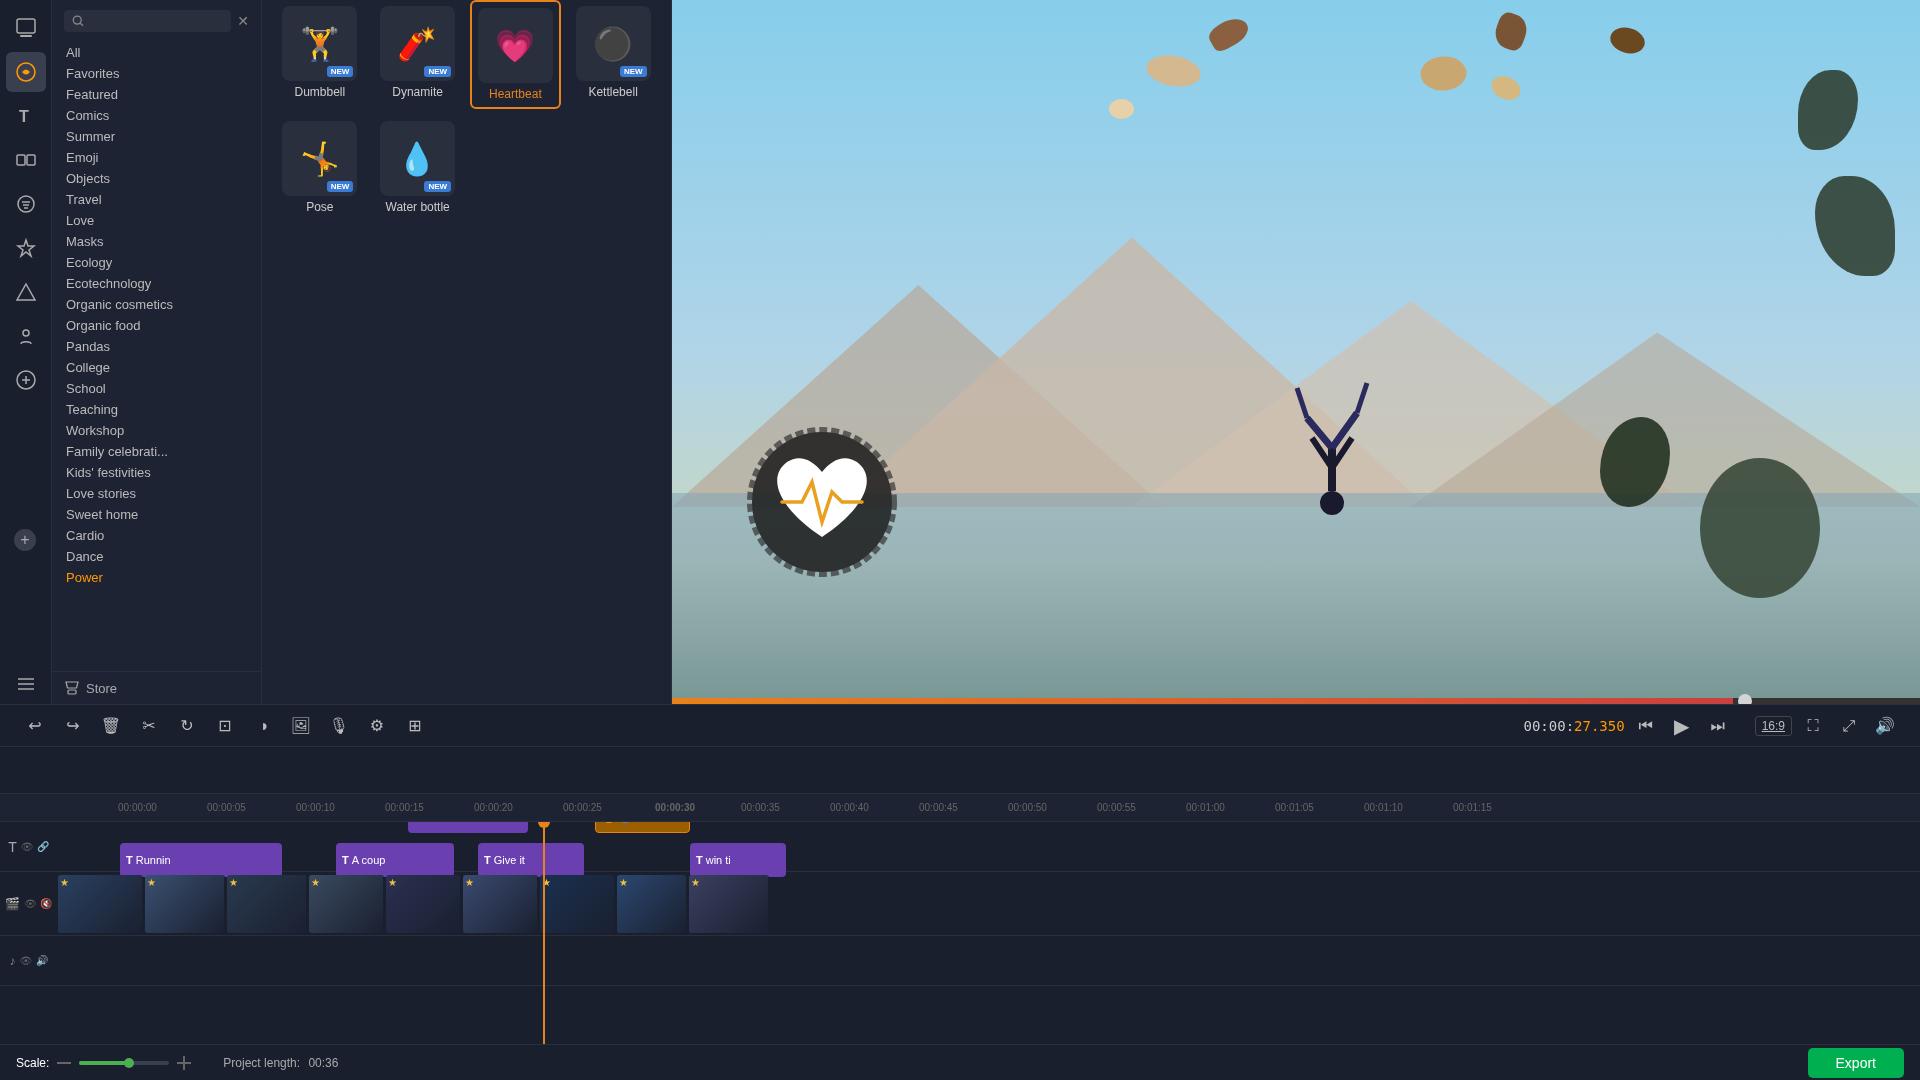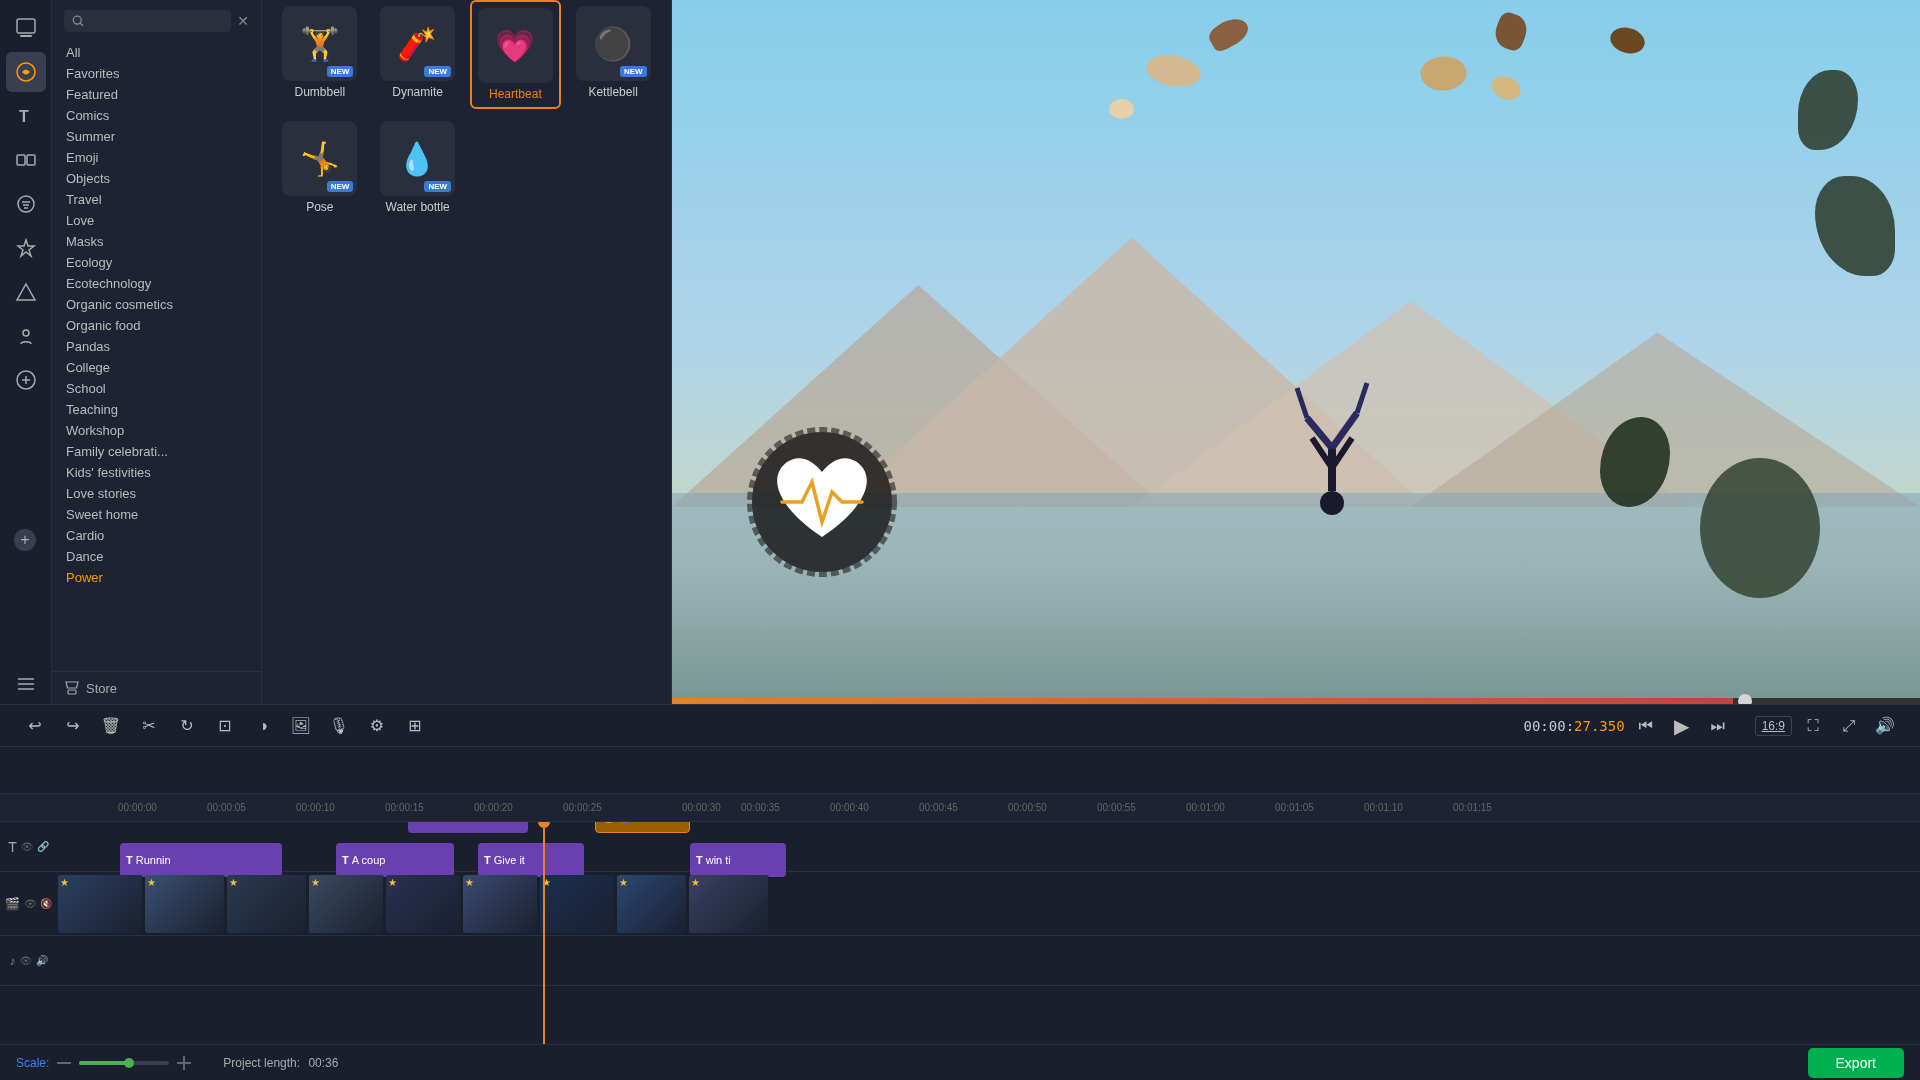--- a/index.html
+++ b/index.html
@@ -372,21 +372,21 @@
       align-items: center;
       padding: 0 16px;
       gap: 10px;
       border-top: 1px solid #2a2f3e;
     }
     .scale-control {
       display: flex;
       align-items: center;
       gap: 6px;
       font-size: 12px;
-      color: #3b82f6;
+      color: #ffffff;
     }
     .scale-slider {
       width: 90px;
       height: 4px;
       background: #3a3f50;
       border-radius: 2px;
       position: relative;
     }
     .scale-fill {
       height: 100%;
@@ -665,21 +665,21 @@
 <div class="timeline-area">
   <div class="timeline-ruler" id="timeline-ruler">
     <div style="width:58px;flex-shrink:0;"></div>
     <div id="ruler-content" style="position:relative;flex:1;height:100%;display:flex;align-items:center;">
     <span class="ruler-mark" style="left: 0px;">00:00:00</span>
         <span class="ruler-mark" style="left: 89px;">00:00:05</span>
         <span class="ruler-mark" style="left: 178px;">00:00:10</span>
         <span class="ruler-mark" style="left: 267px;">00:00:15</span>
         <span class="ruler-mark" style="left: 356px;">00:00:20</span>
         <span class="ruler-mark" style="left: 445px;">00:00:25</span>
-        <span class="ruler-mark" style="left: 564px;">00:00:30</span>
+        <span class="ruler-mark" style="left: 537px; font-weight: bold;">00:00:30</span>
         <span class="ruler-mark" style="left: 623px;">00:00:35</span>
         <span class="ruler-mark" style="left: 712px;">00:00:40</span>
         <span class="ruler-mark" style="left: 801px;">00:00:45</span>
         <span class="ruler-mark" style="left: 890px;">00:00:50</span>
         <span class="ruler-mark" style="left: 979px;">00:00:55</span>
         <span class="ruler-mark" style="left: 1068px;">00:01:00</span>
         <span class="ruler-mark" style="left: 1157px;">00:01:05</span>
         <span class="ruler-mark" style="left: 1246px;">00:01:10</span>
         <span class="ruler-mark" style="left: 1335px;">00:01:15</span>
       </div>

